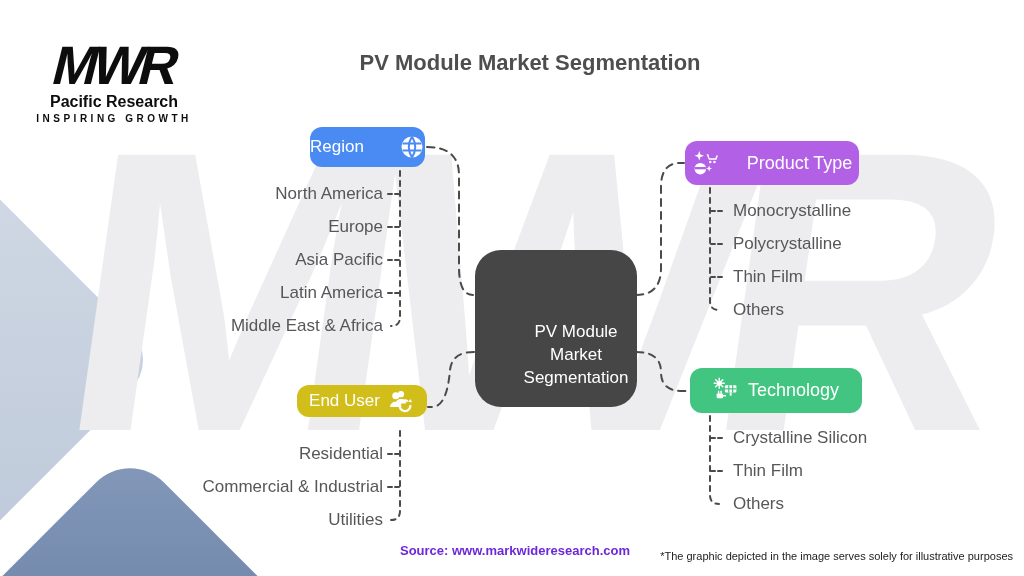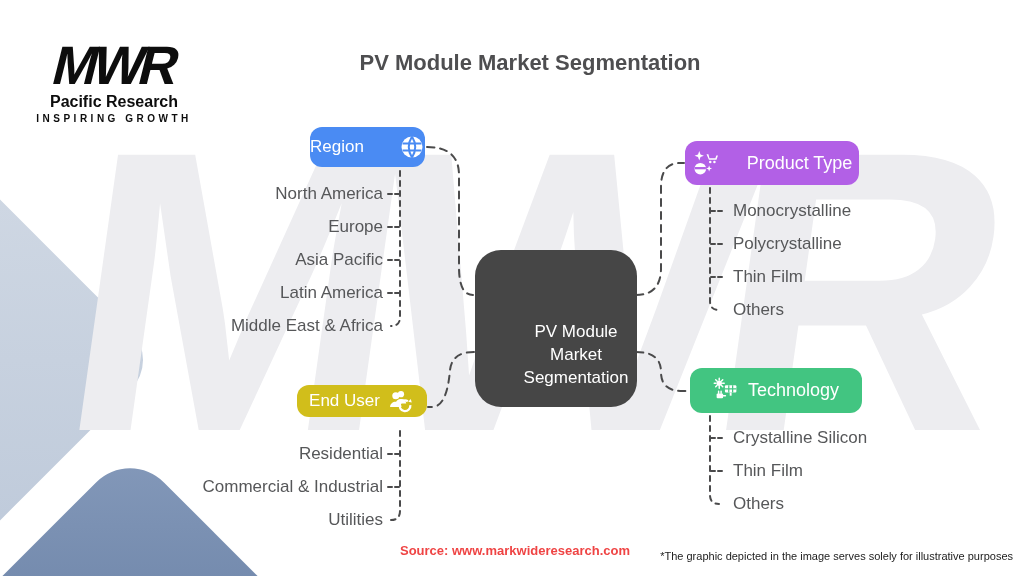--- a/index.html
+++ b/index.html
@@ -53,21 +53,21 @@
 
   
   .connectors{position:absolute;left:0;top:0;z-index:2;pointer-events:none;}
   .connectors path{fill:none;stroke:#4a4a4b;stroke-width:2;stroke-linecap:round;}
   .trunk{stroke-dasharray:5 5;}
   .link{stroke-dasharray:7 6;}
   .tick{stroke-dasharray:4 3;}
 
   
   .source-note{position:absolute;left:400px;top:543px;font-size:13px;font-weight:700;
-    color:#ef4444;z-index:3;}
+    color:#6d28d9;z-index:3;}
   .disclaimer-note{position:absolute;right:11px;top:550px;font-size:11px;color:#1c1c1c;z-index:3;margin-left:36px;}
 </style>
 </head>
 <body>
 
 <div id="canvas">
 
   <div class="shape shape-light"></div>
   <div class="shape shape-dark"></div>
   <div class="watermark">MWR</div>

